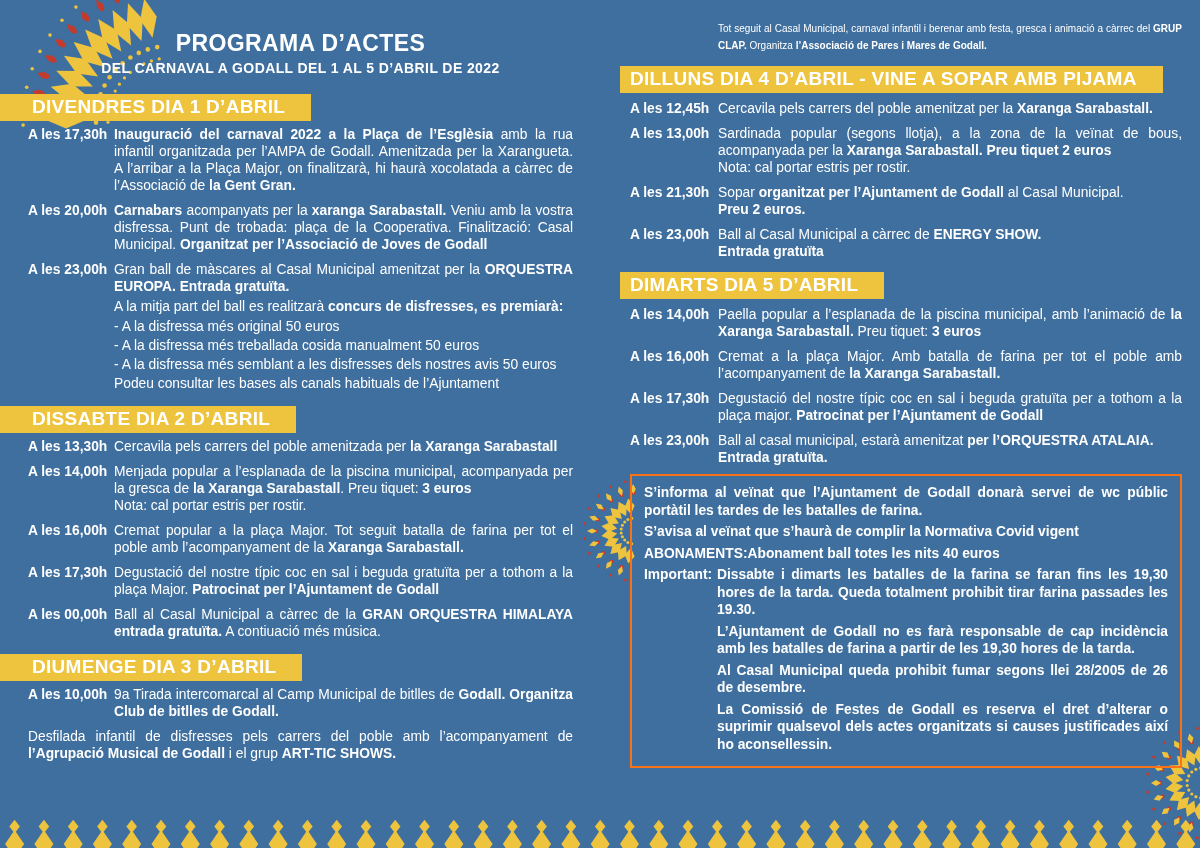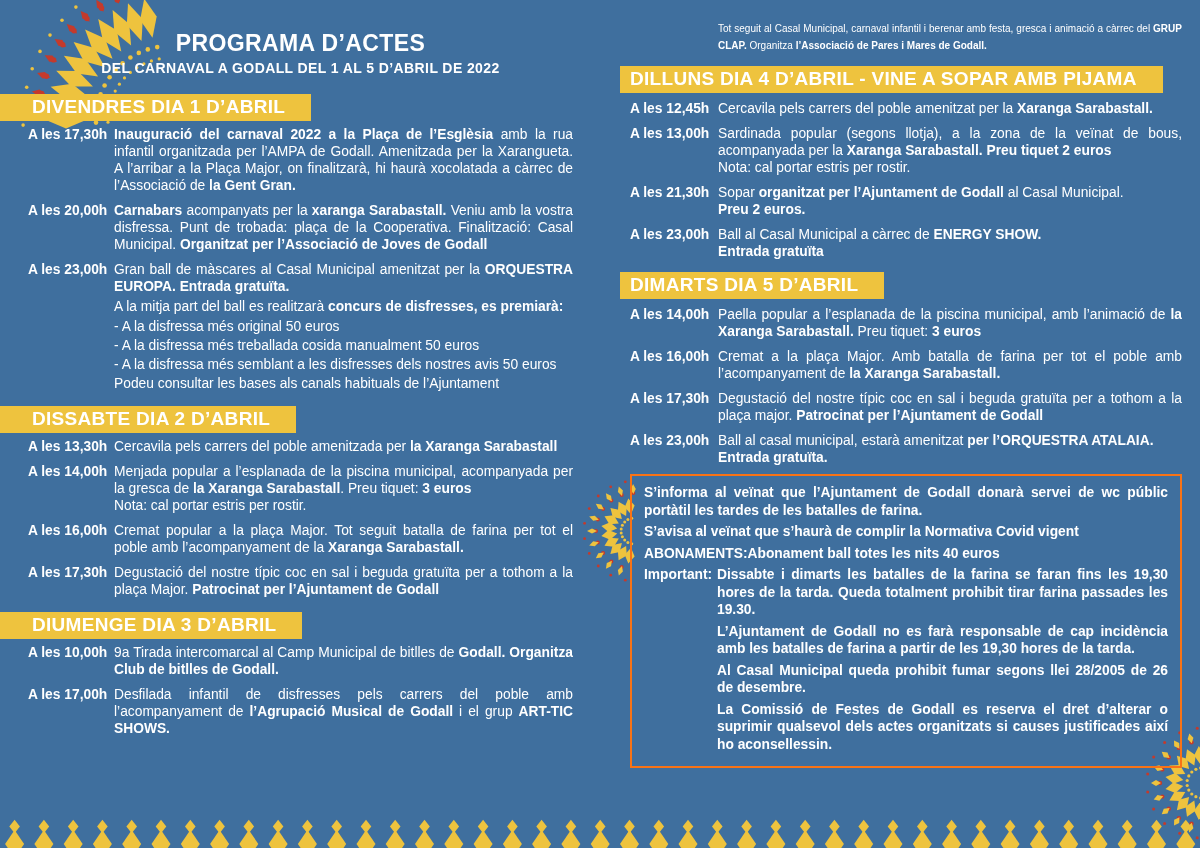--- a/index.html
+++ b/index.html
@@ -360,29 +360,34 @@
           <div class="body">
             <div class="p"><span>Cremat popular a la plaça Major. Tot seguit batalla de farina per tot el poble amb l’acompanyament de la </span><b>Xaranga Sarabastall.</b></div>
           </div>
         </div>
         <div class="event">
           <div class="time">A les 17,30h</div>
           <div class="body">
             <div class="p"><span>Degustació del nostre típic coc en sal i beguda gratuïta per a tothom a la plaça Major. </span><b>Patrocinat per l’Ajuntament de Godall</b></div>
           </div>
         </div>
+        <div class="event">
+          <div class="time">A les 00,00h</div>
+          <div class="body">
+            <div class="p"><span>Ball al Casal Municipal a càrrec de la </span><b>GRAN ORQUESTRA HIMALAYA entrada gratuïta.</b><span> A contiuació més música.</span></div>
+          </div>
+        </div>
         <div class="bar">DIUMENGE DIA 3 D’ABRIL</div>
         <div class="event">
           <div class="time">A les 10,00h</div>
           <div class="body">
             <div class="p"><span>9a Tirada intercomarcal al Camp Municipal de bitlles de </span><b>Godall.</b><span> </span><b>Organitza Club de bitlles de Godall.</b></div>
           </div>
         </div>
         <div class="event">
-          <div class="time">A les 17,00h</div>
           <div class="body">
             <div class="p"><span>Desfilada infantil de disfresses pels carrers del poble amb l’acompanyament de </span><b>l’Agrupació Musical de Godall</b><span> i el grup </span><b>ART-TIC SHOWS.</b></div>
           </div>
         </div>
       </div>
   </div>
 
   <div class="col col-right">
     <div id="right-blocks">
         <div class="cont"><span>Tot seguit al Casal Municipal, carnaval infantil i berenar amb festa, gresca i animació a càrrec del </span><b>GRUP CLAP.</b><span> Organitza </span><b>l’Associació de Pares i Mares de Godall.</b></div>

